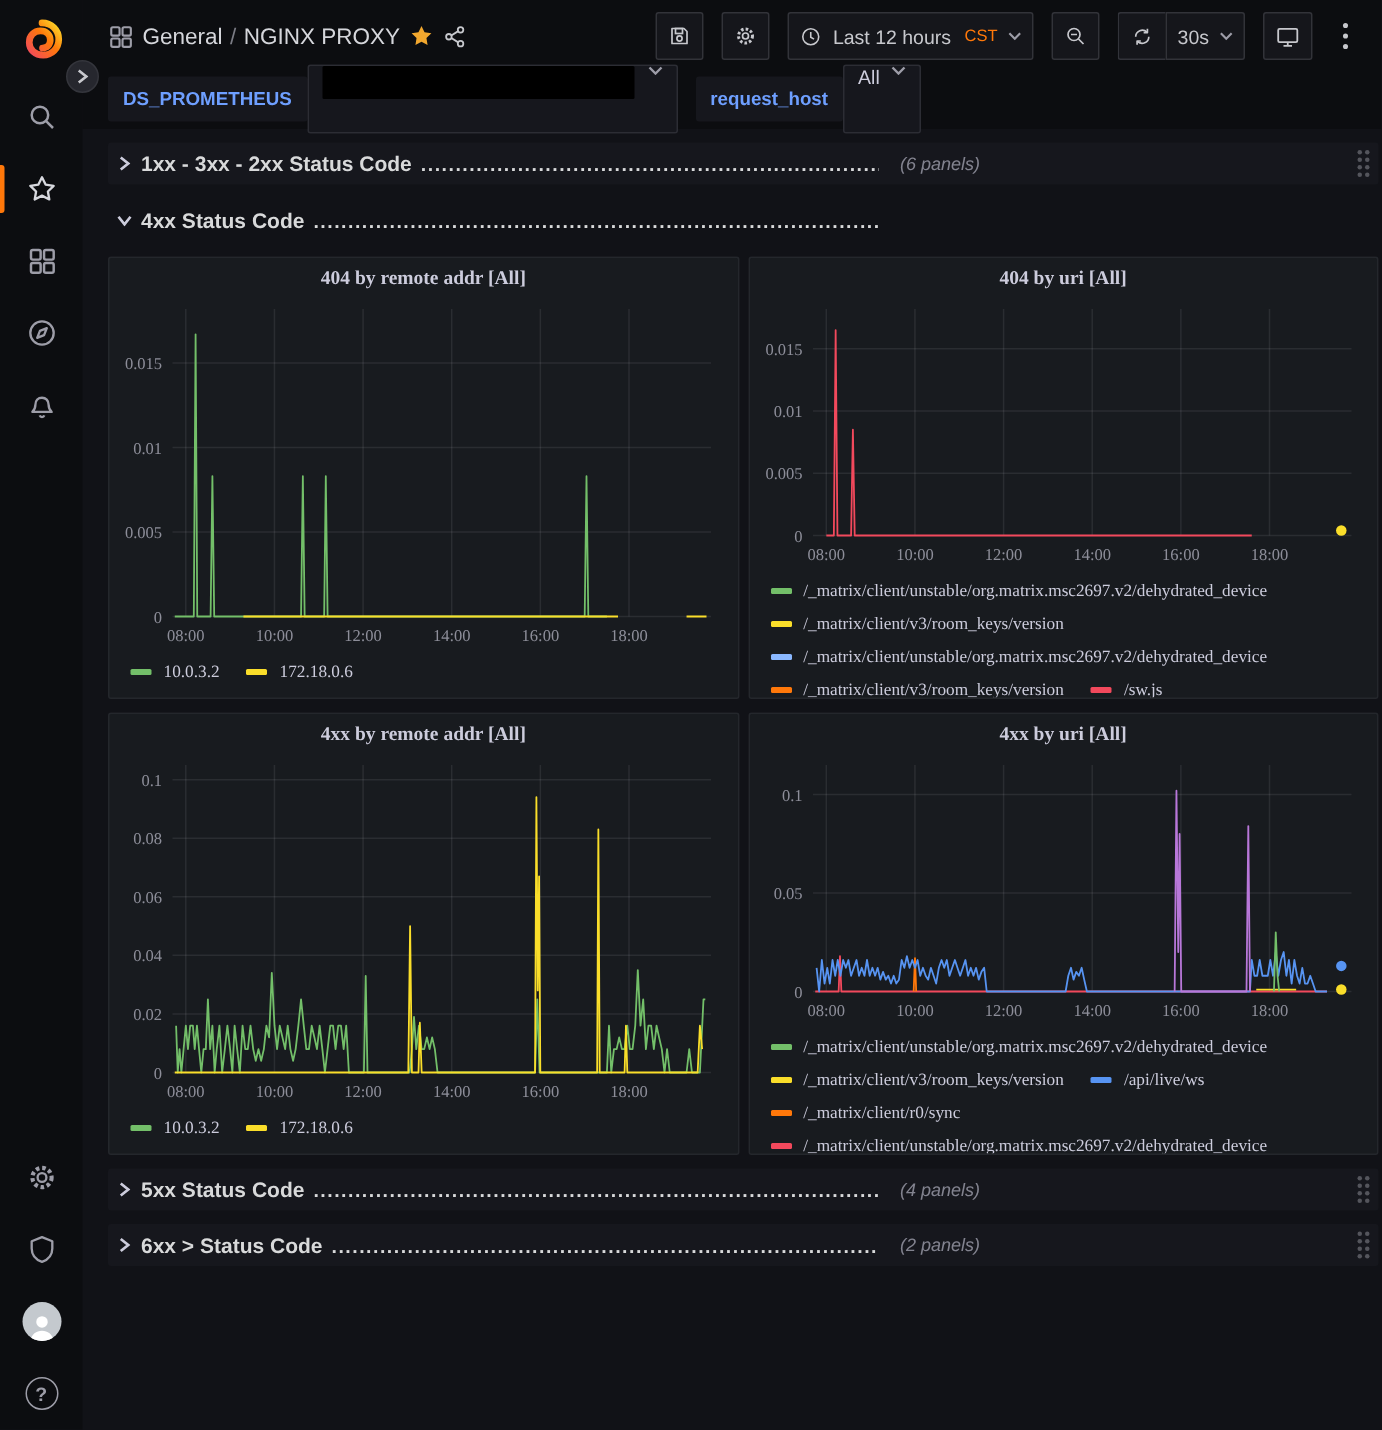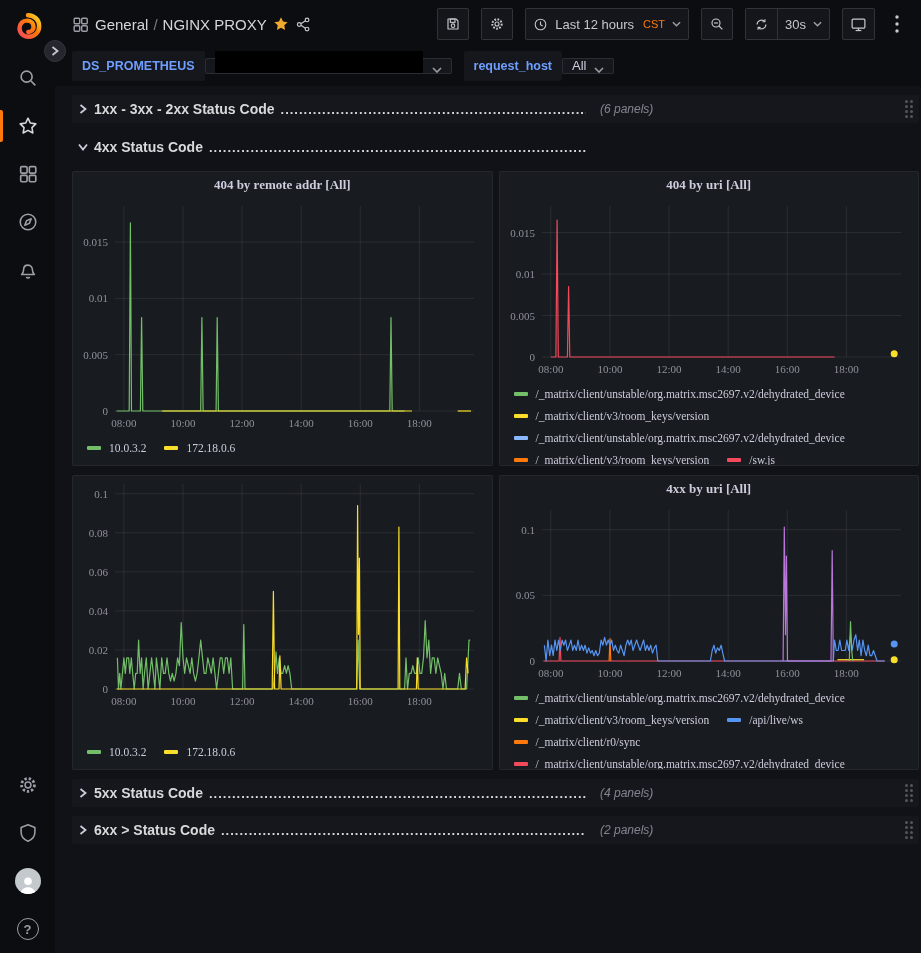--- a/index.html
+++ b/index.html
@@ -41,21 +41,21 @@
   .btn-group .btn:last-child { border-radius:0 2px 2px 0; }
   .tz { color:#FF780A; font-size:11px; font-weight:normal; margin-left:2px; }
   .kebab { border:none; background:transparent; min-width:20px; padding:0 2px; }
   .star-fav { color:#F2A72E; }
 
   
   .submenu { height:38px; background:#0c0d10; display:flex; align-items:center; gap:0;
     padding:0 14px 2px 17px; }
   .var-label { height:30px; display:flex; align-items:center; padding:0 10px; background:#16171d;
     color:#6E9FFF; font-size:12.5px; font-weight:bold; border-radius:2px; cursor:pointer; }
-  .var-value { height:16px; display:flex; align-items:flex-end; gap:8px; padding:0 9px;
+  .var-value { height:46px; display:flex; align-items:flex-start; gap:8px; padding:0 9px;
     background:#16171d; border:1px solid rgba(204,204,220,0.12); border-radius:2px;
     font-size:13px; color:#CCCCDC; cursor:pointer; }
   .var-value.wide { width:247px; justify-content:space-between; }
   .redacted { width:208px; height:22px; background:#000; border-radius:1px; }
   .gap16 { width:12px; }
 
   
   .dash { padding:9px 2px 0 17px; }
   .rowhead { height:28px; display:flex; align-items:center; margin-bottom:9px; cursor:pointer; }
   .rowhead.collapsed { background:#16171d; border-radius:2px; }
@@ -394,20 +394,21 @@
               <span class="swatch" style="background: rgb(255, 120, 10);"></span>
               <span>/_matrix/client/v3/room_keys/version</span>
             </span>
             <span class="legend-item">
               <span class="swatch" style="background: rgb(242, 73, 92);"></span>
               <span>/sw.js</span>
             </span>
           </div>
       </div>
       <div class="panel">
+        <div class="panel-title">4xx by remote addr [All]</div>
         <div class="chart">
             <svg width="413" height="235">
               <line x1="42" y1="213" x2="401" y2="213" stroke="rgba(204,204,220,0.10)"></line>
               <text x="35" y="217" fill="rgba(204,204,220,0.65)" font-size="11" text-anchor="end">0</text>
               <line x1="42" y1="173.95238095238096" x2="401" y2="173.95238095238096" stroke="rgba(204,204,220,0.10)"></line>
               <text x="35" y="177.95238095238096" fill="rgba(204,204,220,0.65)" font-size="11" text-anchor="end">0.02</text>
               <line x1="42" y1="134.9047619047619" x2="401" y2="134.9047619047619" stroke="rgba(204,204,220,0.10)"></line>
               <text x="35" y="138.9047619047619" fill="rgba(204,204,220,0.65)" font-size="11" text-anchor="end">0.04</text>
               <line x1="42" y1="95.85714285714286" x2="401" y2="95.85714285714286" stroke="rgba(204,204,220,0.10)"></line>
               <text x="35" y="99.85714285714286" fill="rgba(204,204,220,0.65)" font-size="11" text-anchor="end">0.06</text>

